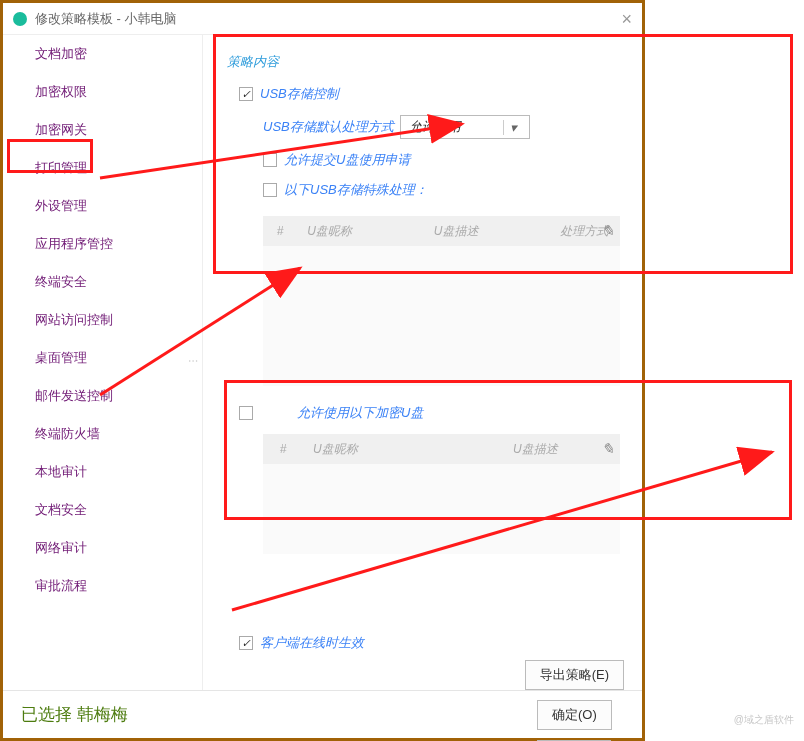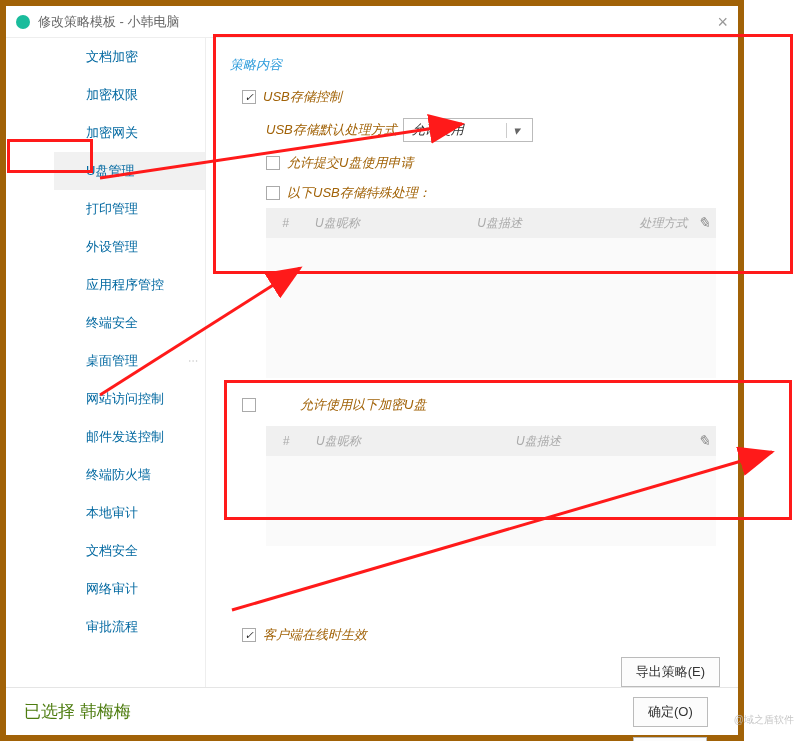--- a/index.html
+++ b/index.html
@@ -1,33 +1,33 @@
 <!DOCTYPE html>
 <html><head>
 <meta charset="utf-8">
 <style>
 * { box-sizing: border-box; margin: 0; padding: 0; }
 body { font-family: "Microsoft YaHei", "PingFang SC", sans-serif; font-size: 13px; color: #333; background: #fff; width: 804px; height: 741px; overflow: hidden; position: relative; }
-.window { width: 744px; height: 741px; border: 6px solid #a16207; display: flex; flex-direction: column; background: #fff; }
+.window { width: 645px; height: 741px; border: 3px solid #a16207; display: flex; flex-direction: column; background: #fff; }
 .titlebar { height: 32px; display: flex; align-items: center; padding: 0 10px; border-bottom: 1px solid #eee; position: relative; }
 .title-icon { width: 14px; height: 14px; border-radius: 50%; background: #1abc9c; margin-right: 8px; display: inline-block; }
 .title-text { color: #666; font-size: 13px; }
 .close-x { position: absolute; right: 10px; top: 6px; color: #999; font-size: 18px; cursor: pointer; }
 .body { flex: 1; display: flex; overflow: hidden; }
 .sidebar { width: 200px; border-right: 1px solid #eee; overflow-y: auto; position: relative; }
-.sidebar-item { padding: 10px 32px; font-size: 13px; color: #0369a1; cursor: pointer; margin-left: 48px; }
+.sidebar-item { padding: 10px 32px; font-size: 13px; color: #701a75; cursor: pointer; }
 .sidebar-item.selected { background: #f1f1f1; }
 .content { flex: 1; padding: 18px 24px 10px 24px; overflow-y: auto; position: relative; font-style: italic; }
 .section-title { color: #2e9cdb; font-size: 13px; margin-bottom: 14px; }
 .row { display: flex; align-items: center; margin-bottom: 12px; }
 .indent1 { margin-left: 12px; }
 .indent2 { margin-left: 36px; }
 .checkbox { width: 14px; height: 14px; border: 1px solid #aaa; background: #fff; display: inline-flex; align-items: center; justify-content: center; margin-right: 7px; font-size: 11px; color: #333; cursor: pointer; flex-shrink: 0; }
 .checkbox.checked::after { content: "✓"; }
-.label { color: #a16207; text-align: right; }
+.label { color: #3b82f6; text-align: right; }
 .select { display: inline-flex; align-items: center; justify-content: space-between; border: 1px solid #bbb; background: #fff; height: 24px; min-width: 130px; padding: 0 6px 0 8px; margin-left: 6px; cursor: pointer; }
 .select-caret { width: 20px; text-align: center; color: #666; border-left: 1px solid #ccc; margin-left: 6px; }
 .table { margin-left: 36px; margin-right: -2px; margin-bottom: 16px; position: relative; }
 .table.t2 { margin-bottom: 20px; }
 .thead { display: flex; background: #f0f0f0; height: 30px; align-items: center; color: #aaa; font-size: 12px; }
 .th { padding: 0 10px; }
 .th.num { width: 40px; text-align: center; }
 .th.nick { width: 170px; }
 .th.desc { width: 170px; }
 .th.handle { width: 90px; }
@@ -54,27 +54,26 @@
     <span class="title-icon"></span>
     <span class="title-text">修改策略模板 - 小韩电脑</span>
     <span class="close-x">×</span>
   </div>
 
   <div class="body">
     <div class="sidebar" id="sidebar">
         <div class="sidebar-item">文档加密</div>
         <div class="sidebar-item">加密权限</div>
         <div class="sidebar-item">加密网关</div>
-        <div class="sidebar-item selected">U盘管理</div>
         <div class="sidebar-item">打印管理</div>
         <div class="sidebar-item">外设管理</div>
         <div class="sidebar-item">应用程序管控</div>
         <div class="sidebar-item">终端安全</div>
+        <div class="sidebar-item">网站访问控制</div>
         <div class="sidebar-item">桌面管理</div>
-        <div class="sidebar-item">网站访问控制</div>
         <div class="sidebar-item">邮件发送控制</div>
         <div class="sidebar-item">终端防火墙</div>
         <div class="sidebar-item">本地审计</div>
         <div class="sidebar-item">文档安全</div>
         <div class="sidebar-item">网络审计</div>
         <div class="sidebar-item">审批流程</div>
       </div>
 
     <div class="content">
       <div class="section-title">策略内容</div>
@@ -90,21 +89,21 @@
           <span>允许使用</span>
           <span class="select-caret">▾</span>
         </span>
       </div>
 
       <div class="row indent2">
         <span class="checkbox"></span>
         <span class="label">允许提交U盘使用申请</span>
       </div>
 
-      <div class="row indent2" style="margin-bottom:6px;">
+      <div class="row indent2" style="margin-bottom:17px;">
         <span class="checkbox"></span>
         <span class="label">以下USB存储特殊处理：</span>
       </div>
 
       <div class="table">
         <div class="thead">
           <div class="th num">#</div>
           <div class="th nick">U盘昵称</div>
           <div class="th desc">U盘描述</div>
           <div class="th handle">处理方式</div>

